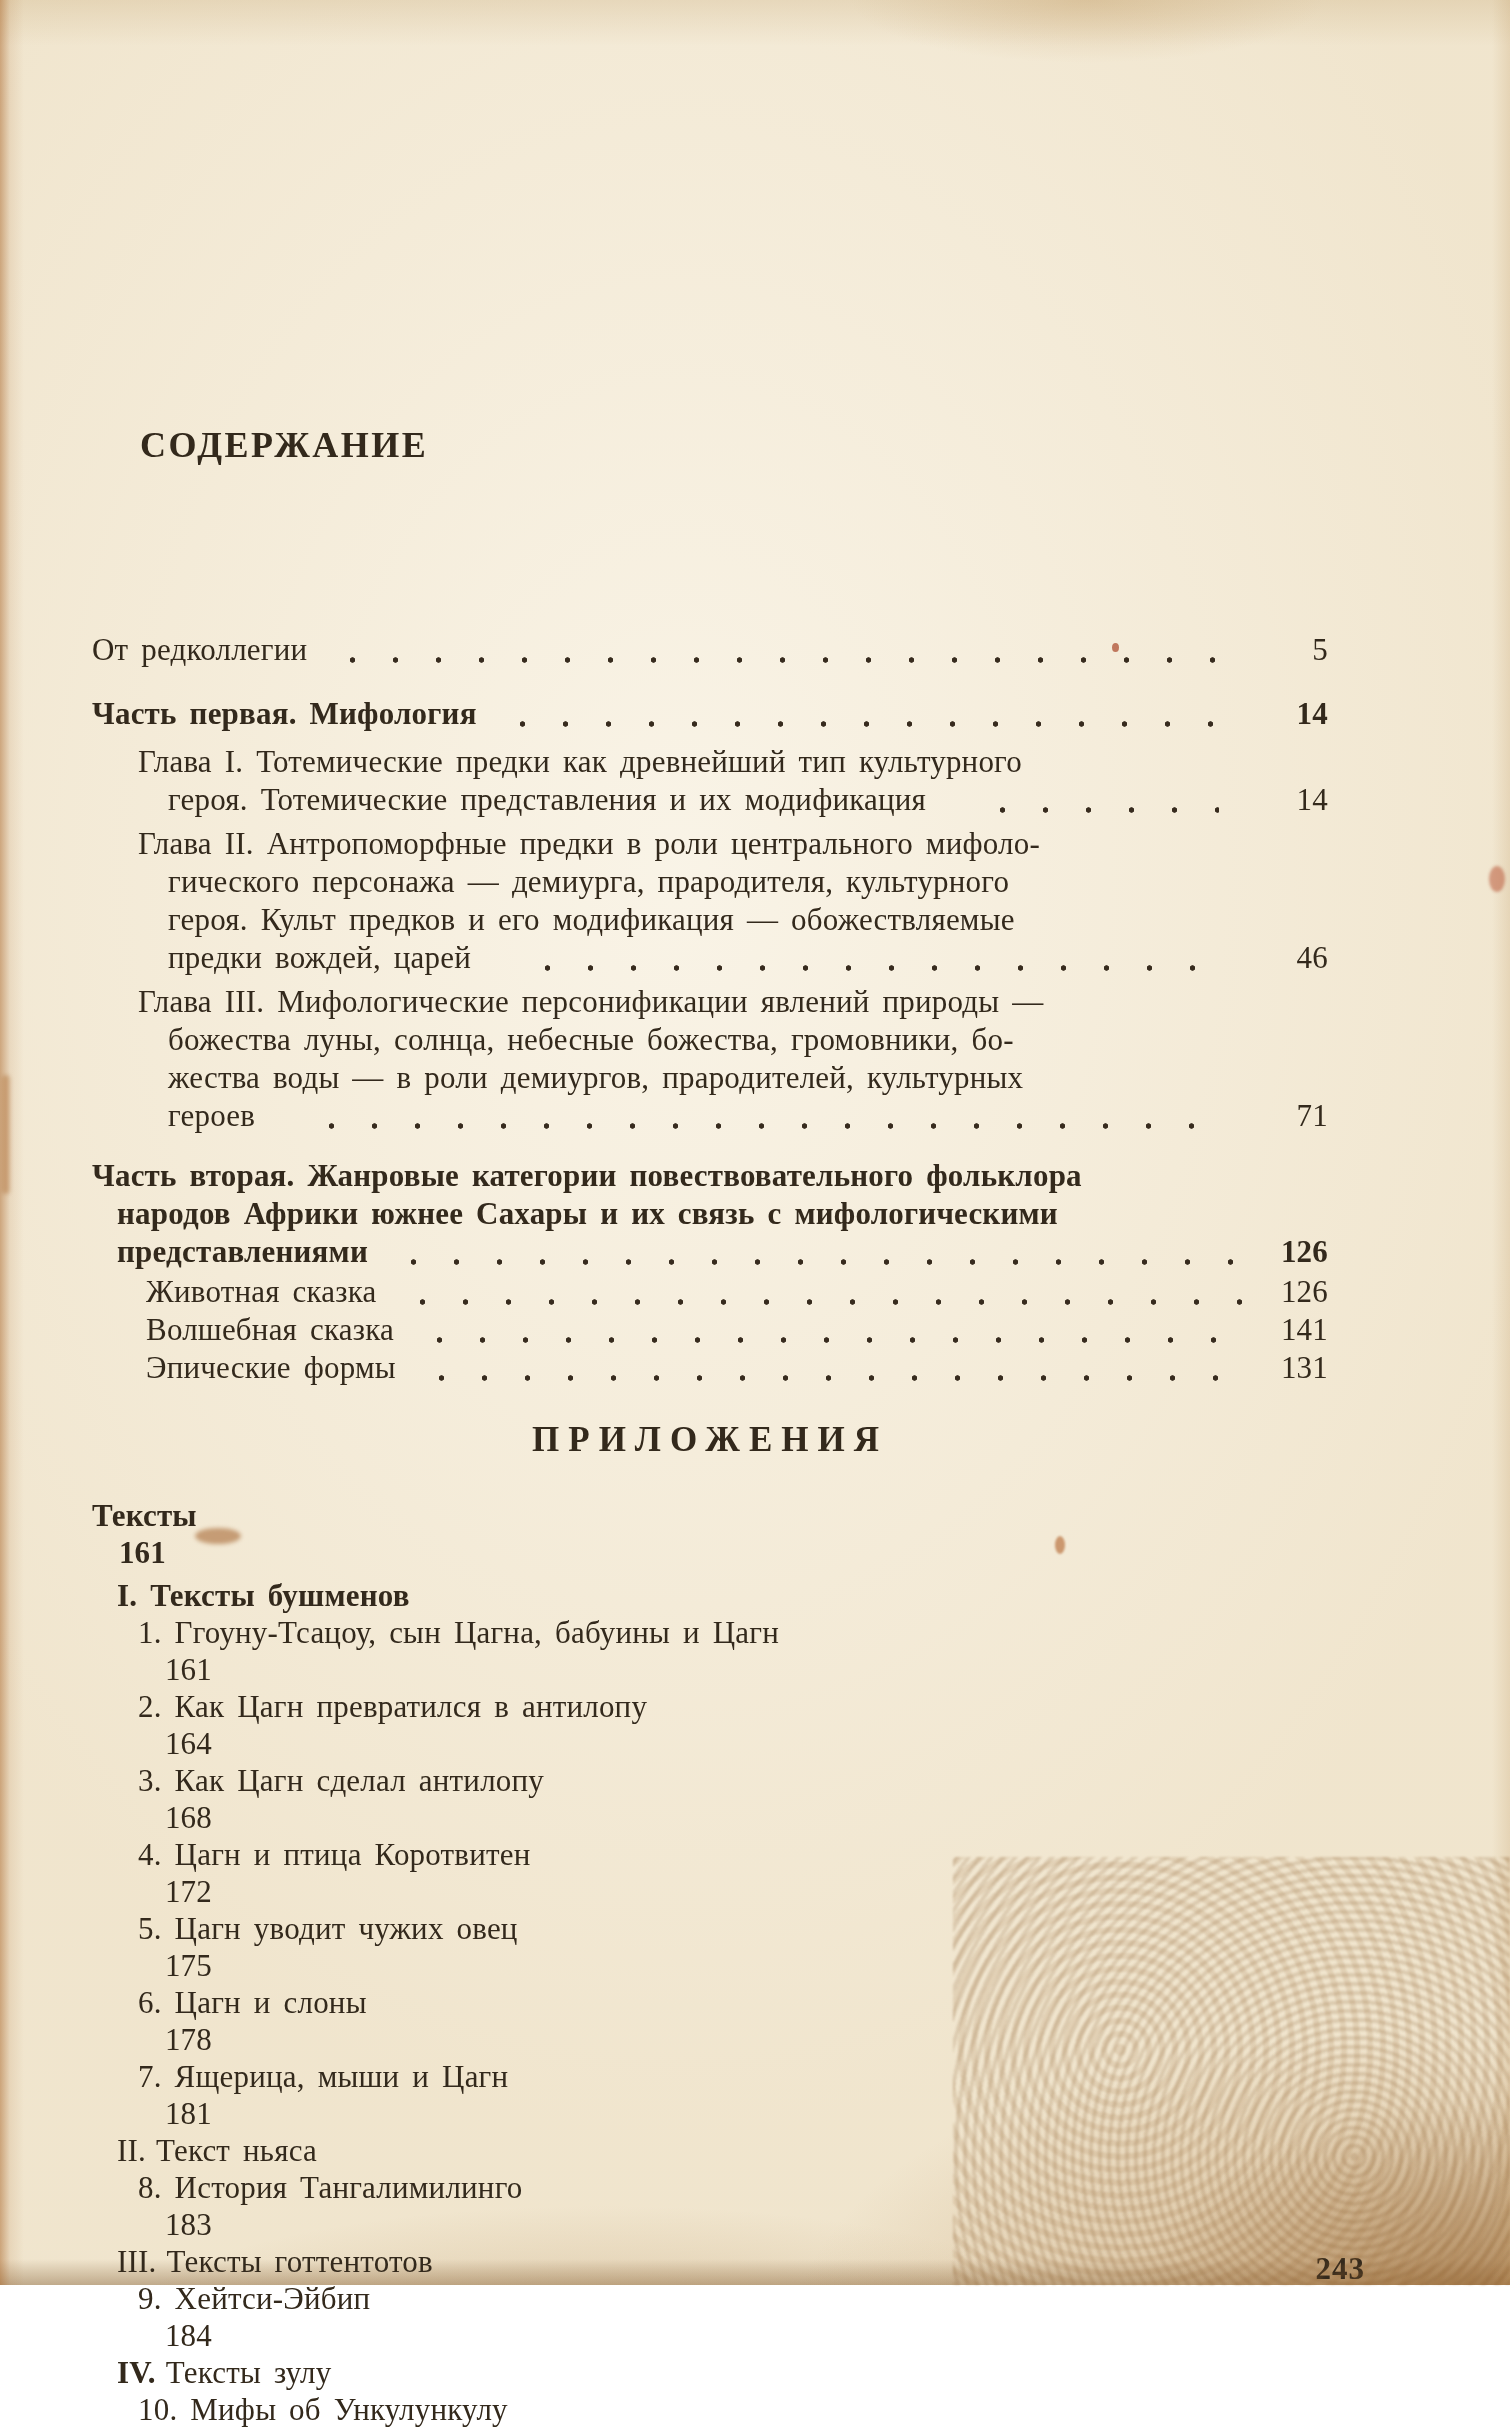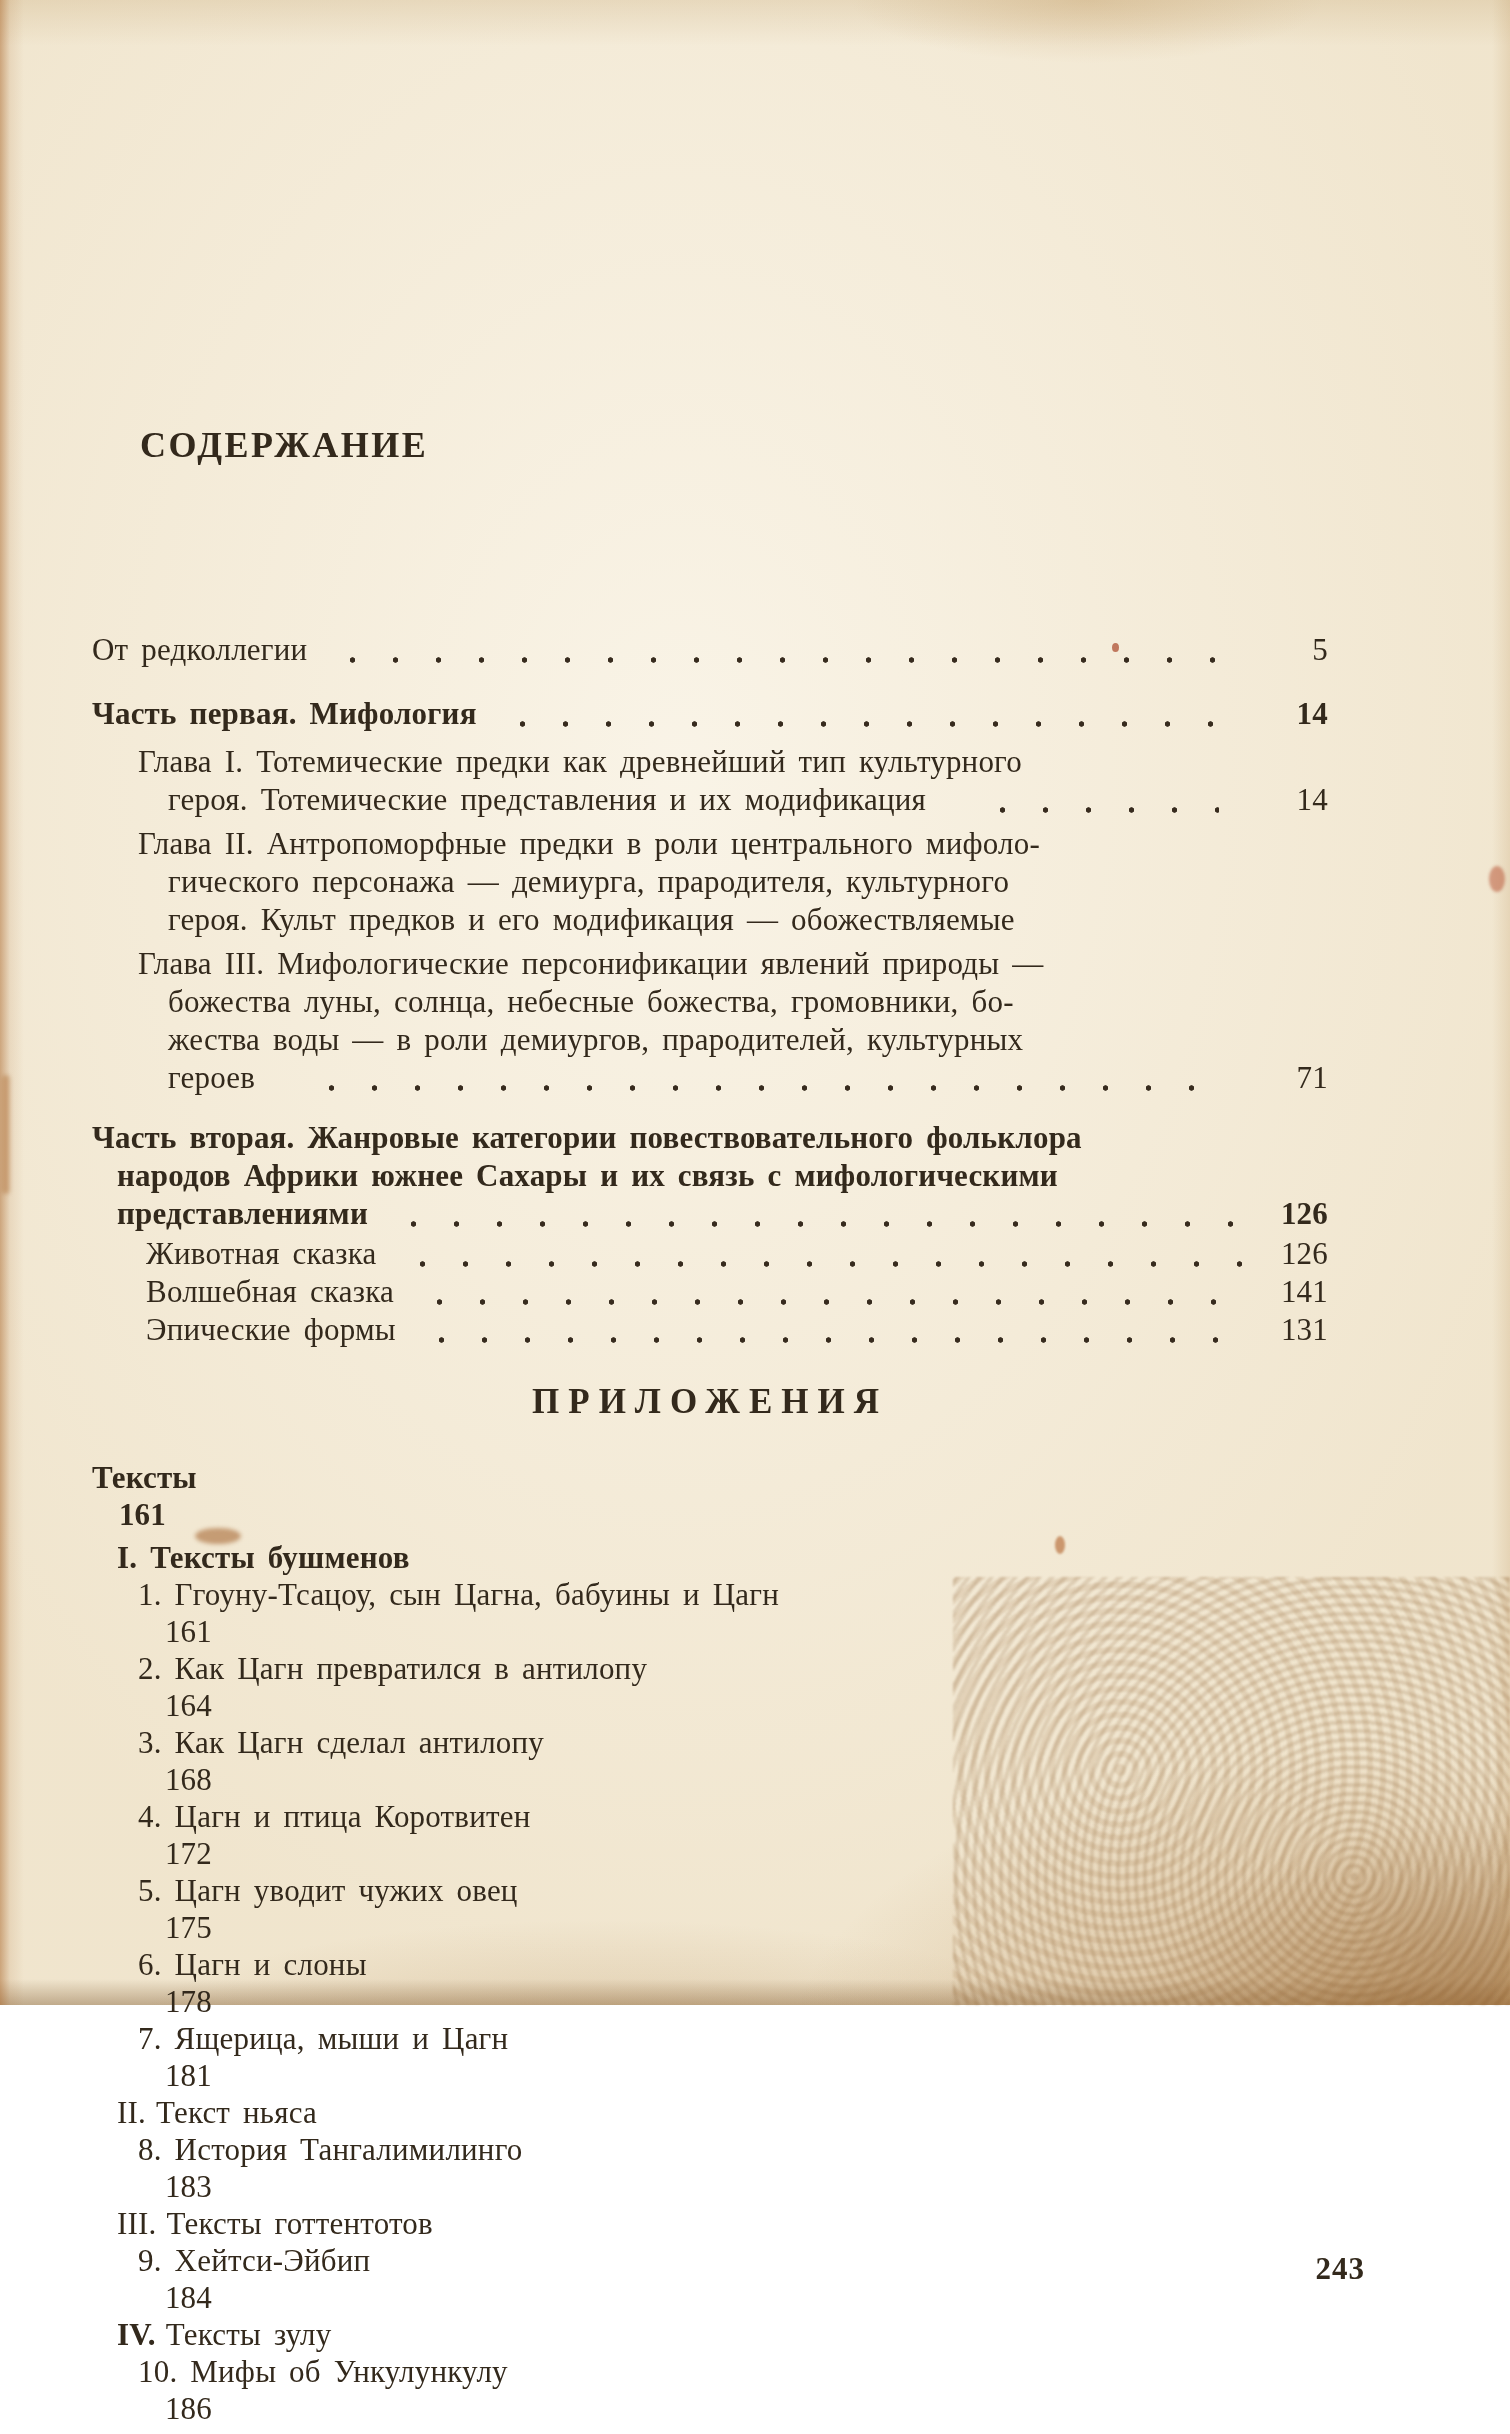--- a/index.html
+++ b/index.html
@@ -9,21 +9,21 @@
     --dot:#372b1e;
   }
   *{margin:0;padding:0;box-sizing:border-box;}
   html,body{width:1510px;height:2435px;overflow:hidden;}
   body{
     font-family:"Liberation Serif","DejaVu Serif",serif;
     color:var(--ink);
   }
   .page{
     position:relative;
-    width:1510px;height:2005px;
+    width:1510px;height:2285px;
     background-color:var(--paper);
     background-image:
       linear-gradient(90deg, rgba(168,100,40,0.50), rgba(168,100,40,0.12) 10px, rgba(168,100,40,0) 24px),
       linear-gradient(270deg, rgba(190,150,95,0.22), rgba(190,150,95,0) 18px),
       radial-gradient(ellipse 517px 299px at 99% 101%, rgba(146,96,44,0.58), rgba(146,96,44,0) 70%),
       radial-gradient(ellipse 975px 517px at 92% 103%, rgba(176,128,70,0.50), rgba(176,128,70,0) 62%),
       radial-gradient(ellipse 697px 179px at 40% 102%, rgba(170,125,70,0.28), rgba(170,125,70,0) 70%),
       linear-gradient(0deg, rgba(120,82,40,0.40), rgba(120,82,40,0) 26px),
       linear-gradient(180deg, rgba(196,164,112,0.26), rgba(196,164,112,0) 46px),
       radial-gradient(ellipse 338px 90px at 72% 0%, rgba(196,156,100,0.35), rgba(196,156,100,0) 70%),
@@ -119,20 +119,25 @@
           <div class="ln ind3 last">
             <span class="txt">героя. Тотемические представления и их модификация</span>
             <span class="leader"></span>
             <span class="pg">14</span>
           </div>
         </div>
         <div class="entry sb-s">
           <div class="ln ind2"><span class="txt">Глава II. Антропоморфные предки в роли центрального мифоло-</span></div>
           <div class="ln ind3"><span class="txt">гического персонажа — демиурга, прародителя, культурного</span></div>
           <div class="ln ind3"><span class="txt">героя. Культ предков и его модификация — обожествляемые</span></div>
+          <div class="ln ind3 last">
+            <span class="txt">предки вождей, царей</span>
+            <span class="leader"></span>
+            <span class="pg">46</span>
+          </div>
         </div>
         <div class="entry sb-s">
           <div class="ln ind2"><span class="txt">Глава III. Мифологические персонификации явлений природы —</span></div>
           <div class="ln ind3"><span class="txt">божества луны, солнца, небесные божества, громовники, бо-</span></div>
           <div class="ln ind3"><span class="txt">жества воды — в роли демиургов, прародителей, культурных</span></div>
           <div class="ln ind3 last">
             <span class="txt">героев</span>
             <span class="leader"></span>
             <span class="pg">71</span>
           </div>

